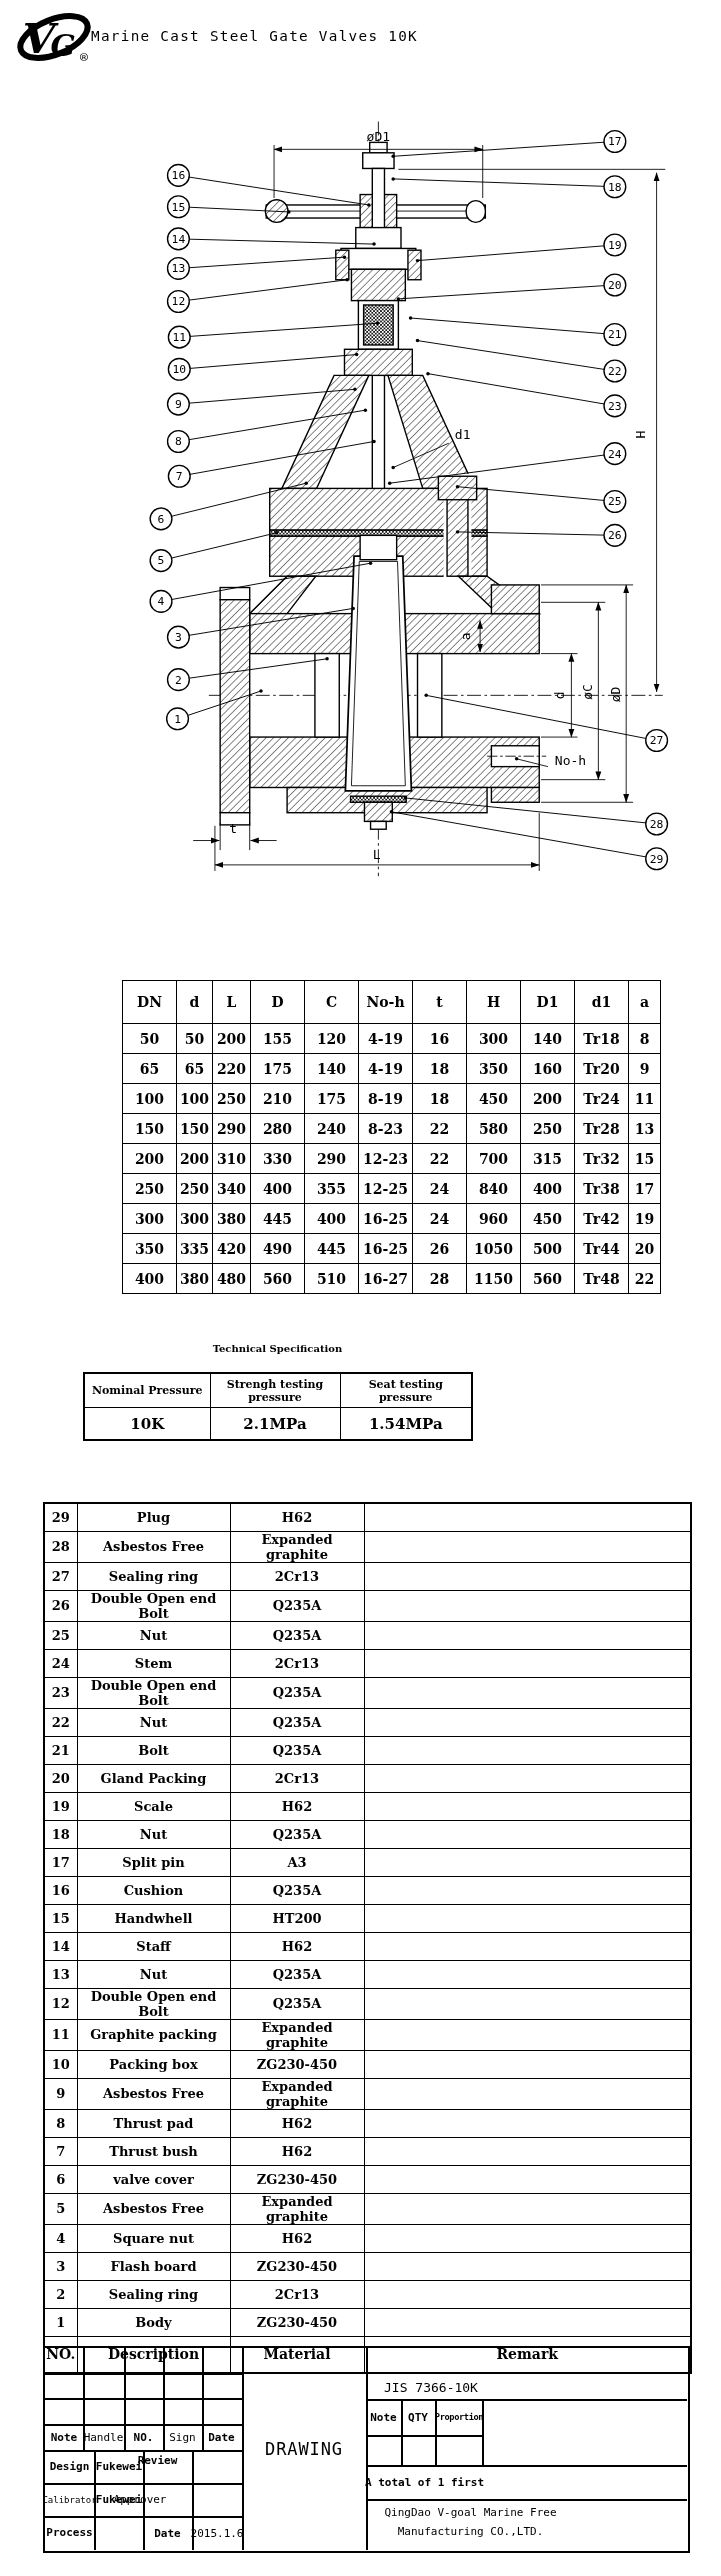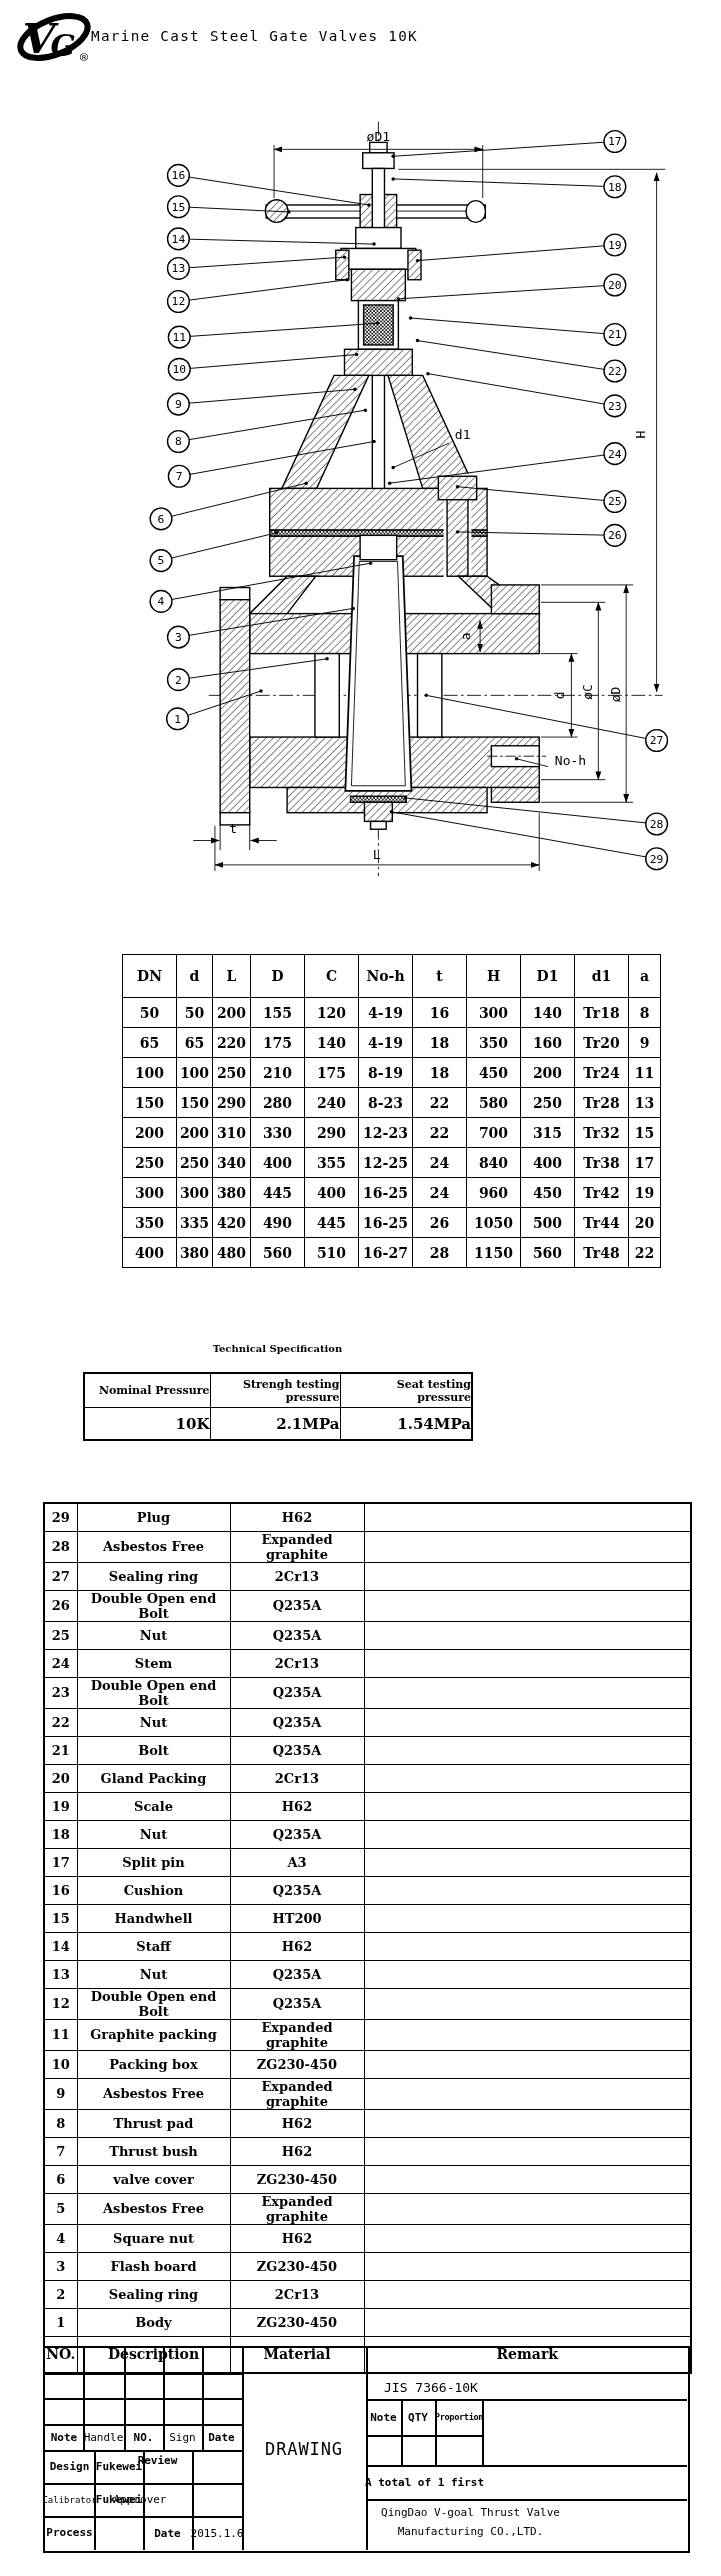--- a/index.html
+++ b/index.html
@@ -12,21 +12,21 @@
   
   table{border-collapse:collapse;table-layout:fixed;}
   .dimtbl{border:1.7px solid #000;}
   .dimtbl th,.dimtbl td{border:1.7px solid #000;text-align:center;vertical-align:middle;
       font-family:"DejaVu Serif",serif;font-weight:bold;font-size:14px;padding:0;}
   .dimtbl thead th{height:42px;}
   .dimtbl tbody tr{height:30px;}
 
   
   .spectbl{border:2.6px solid #000;}
-  .spectbl th,.spectbl td{border:1.7px solid #000;text-align:right;vertical-align:middle;
+  .spectbl th,.spectbl td{border:1.7px solid #000;text-align:center;vertical-align:middle;
       font-family:"DejaVu Serif",serif;font-weight:bold;padding:0;margin-top:36px;}
   .spectbl th{font-size:11px;height:33px;}
   .spectbl td{font-size:15px;height:31px;}
 
   
   .parts{border:2.6px solid #000;}
   .parts td{border:1.7px solid #000;text-align:center;vertical-align:middle;
       font-family:"DejaVu Serif",serif;font-weight:bold;font-size:13px;padding:0;}
   .parts tbody tr{height:28px;}
   .parts tfoot tr{height:37px;}
@@ -296,21 +296,21 @@
         <circle cx="466" cy="918" r="2" fill="#000"></circle>
         <circle cx="755" cy="948" r="12.5" fill="#fff" stroke="#000" stroke-width="1.6"></circle>
         <text x="755" y="952.5" text-anchor="middle" font-size="13" font-family="DejaVu Sans Mono, monospace" fill="#000">28</text>
         <line x1="742.6914262570305" y1="985.8207771078021" x2="450" y2="934" stroke="#000" stroke-width="1.1"></line>
         <circle cx="450" cy="934" r="2" fill="#000"></circle>
         <circle cx="755" cy="988" r="12.5" fill="#fff" stroke="#000" stroke-width="1.6"></circle>
         <text x="755" y="992.5" text-anchor="middle" font-size="13" font-family="DejaVu Sans Mono, monospace" fill="#000">29</text>
       </g>
   </svg>
 
-  <table class="dimtbl abs" style="left:122px;top:954px;width:537px">
+  <table class="dimtbl abs" style="left:122px;top:980px;width:537px">
     <colgroup>
       <col style="width:54px">
         <col style="width:36px">
         <col style="width:38px">
       <col style="width:54px">
         <col style="width:54px">
         <col style="width:54px">
       <col style="width:54px">
         <col style="width:54px">
         <col style="width:54px">
@@ -714,19 +714,19 @@
     <div class="hl" style="left:321px;top:87px;width:117px"></div>
     <div class="vl" style="left:356px;top:51px;height:66px"></div>
     <div class="vl" style="left:390px;top:51px;height:66px"></div>
     <div class="vl" style="left:437px;top:51px;height:66px"></div>
     <div class="cell" style="left:321px;top:8px;width:130px;height:63px;font-size:13px;font-weight:normal">JIS 7366-10K</div>
     <div class="cell" style="left:321px;top:51px;width:35px;height:36px">Note</div>
     <div class="cell" style="left:356px;top:51px;width:34px;height:36px">QTY</div>
     <div class="cell" style="left:390px;top:51px;width:48px;height:36px;font-size:8.7px;letter-spacing:-0.4px">Proportion</div>
     <div class="cell" style="left:321px;top:117px;width:117px;height:34px;font-size:11px">A total of 1 first</div>
     <div class="abs cad" style="left:321px;top:155px;width:209px;text-align:center;font-size:11px;line-height:1.75;font-weight:normal">
-      <div>QingDao V-goal Thrust Valve</div>
+      <div>QingDao V-goal Marine Free</div>
       <div>Manufacturing CO.,LTD.</div>
     </div>
   </div>
 
 </div>
 
 
 </body></html>

